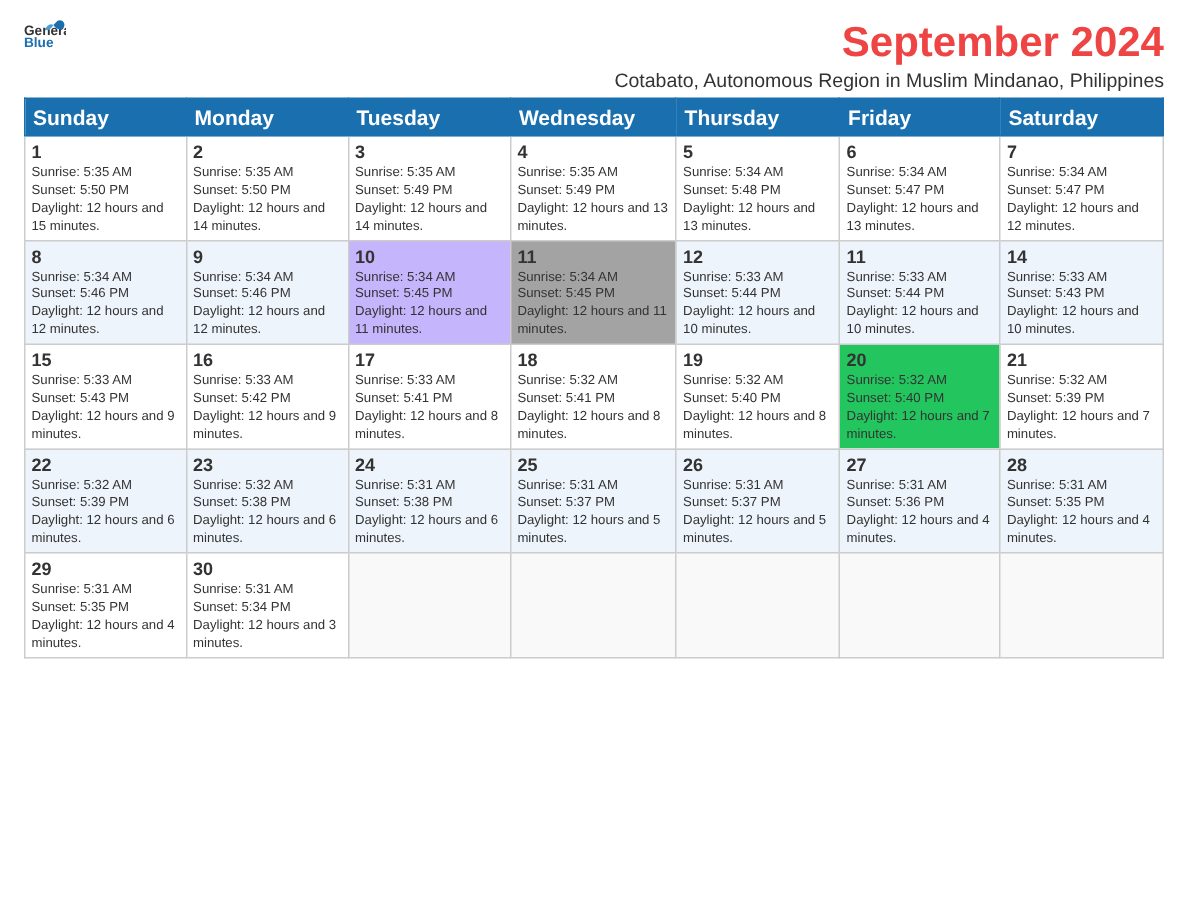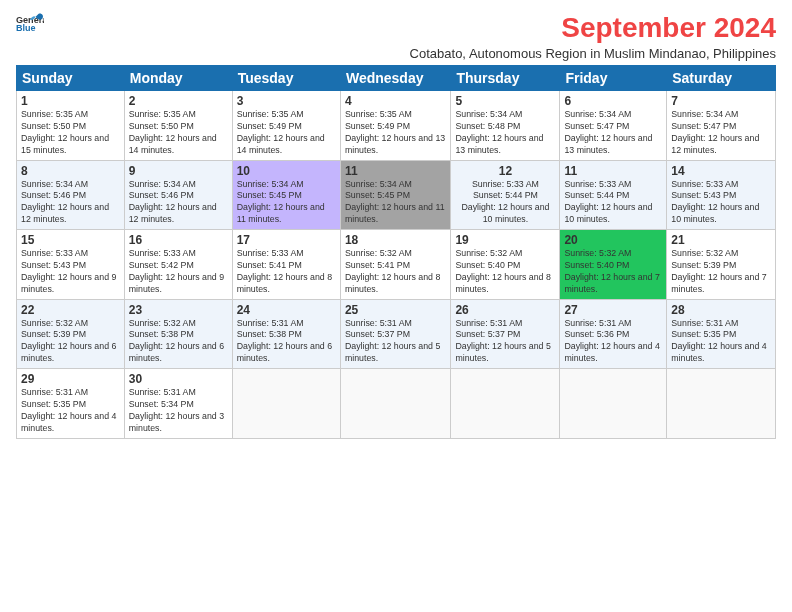--- a/index.html
+++ b/index.html
@@ -164,21 +164,21 @@
             <div class="day-info">Sunrise: 5:34 AM<br>Sunset: 5:46 PM<br>Daylight: 12 hours and 12 minutes.</div>
           </td>
           <td style="background: #c4b5fd;">
             <span class="day-num">10</span>
             <div class="day-info">Sunrise: 5:34 AM<br>Sunset: 5:45 PM<br>Daylight: 12 hours and 11 minutes.</div>
           </td>
           <td style="background: #a3a3a3; margin-left: 32px;">
             <span class="day-num">11</span>
             <div class="day-info">Sunrise: 5:34 AM<br>Sunset: 5:45 PM<br>Daylight: 12 hours and 11 minutes.</div>
           </td>
-          <td style="background: rgb(238, 244, 251); text-align: center;">
+          <td style="background: rgb(238, 244, 251);">
             <span class="day-num">12</span>
             <div class="day-info">Sunrise: 5:33 AM<br>Sunset: 5:44 PM<br>Daylight: 12 hours and 10 minutes.</div>
           </td>
           <td style="background: rgb(238, 244, 251);">
             <span class="day-num">11</span>
             <div class="day-info">Sunrise: 5:33 AM<br>Sunset: 5:44 PM<br>Daylight: 12 hours and 10 minutes.</div>
           </td>
           <td style="background: rgb(238, 244, 251);">
             <span class="day-num">14</span>
             <div class="day-info">Sunrise: 5:33 AM<br>Sunset: 5:43 PM<br>Daylight: 12 hours and 10 minutes.</div>

